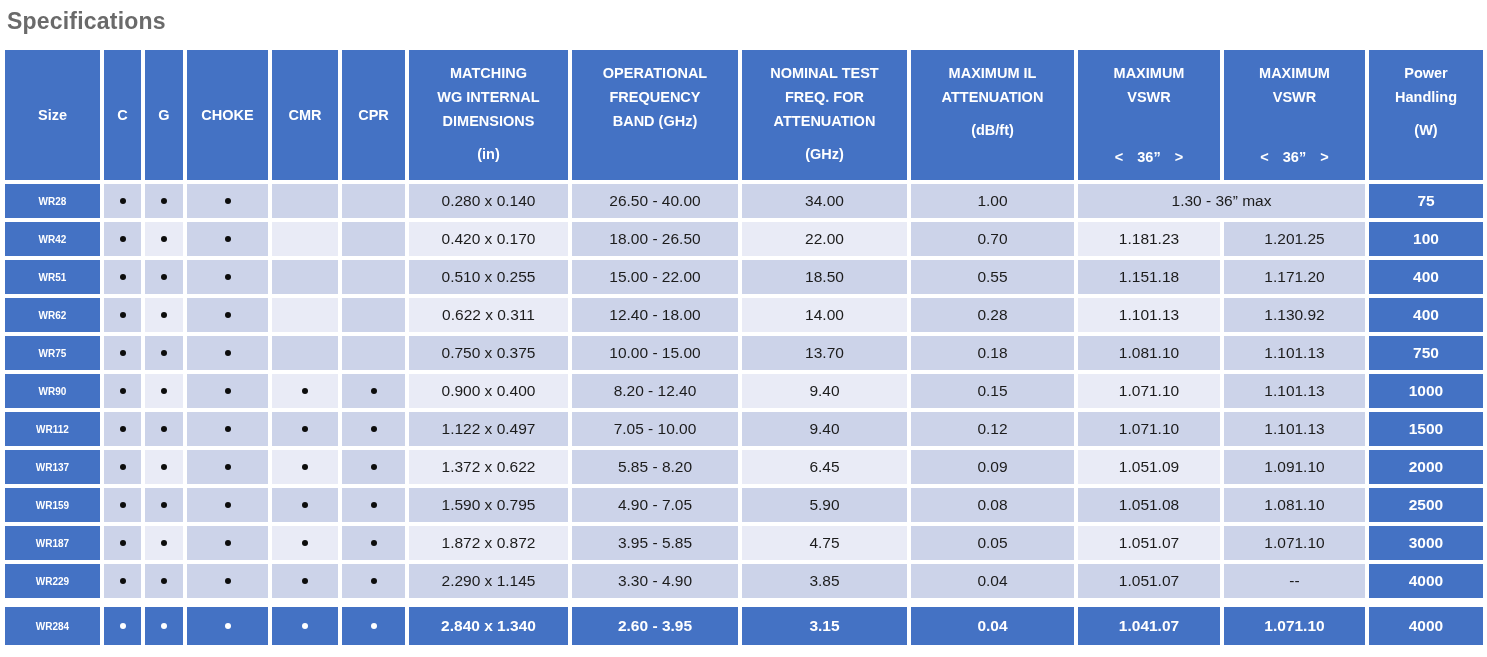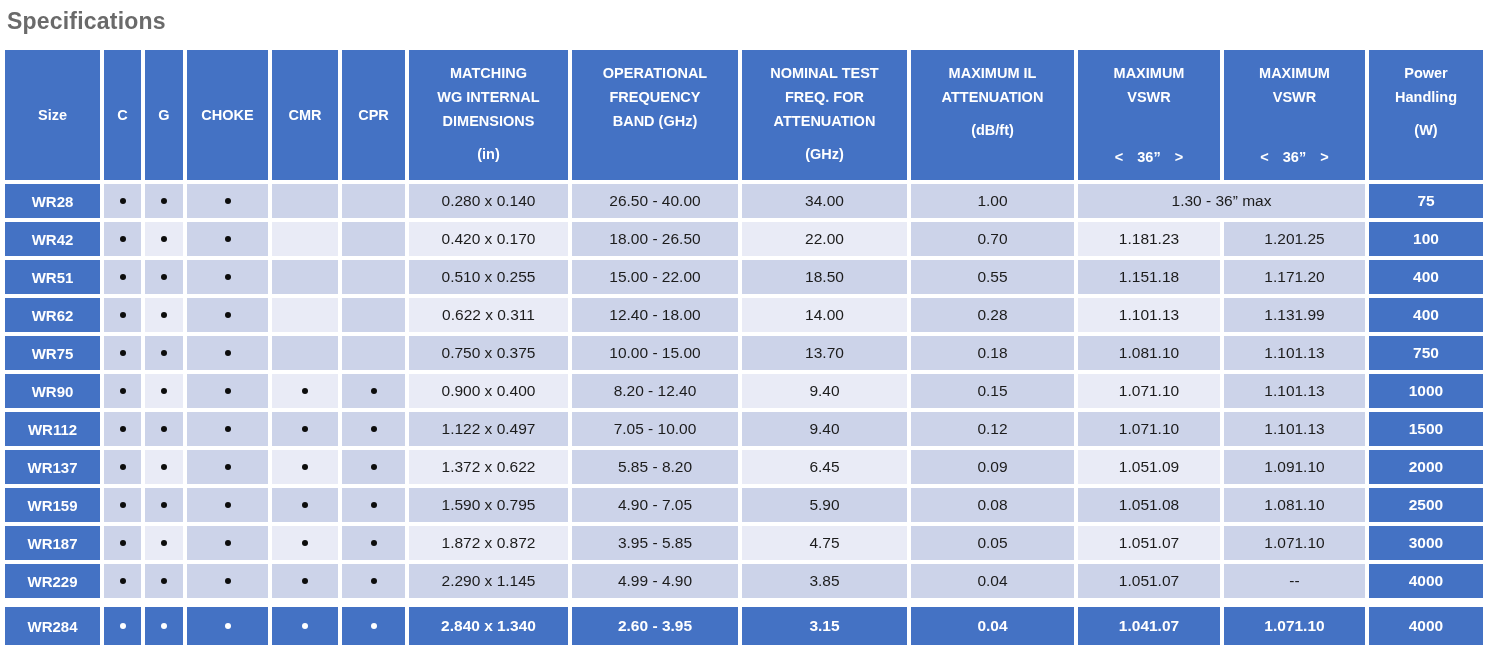--- a/index.html
+++ b/index.html
@@ -20,21 +20,21 @@
   .hc-center{justify-content:center;}
   .hc-stack{padding-top:11px;}
   .hunit{margin-top:9px;}
   .hsub{margin-top:auto;padding-bottom:11px;word-spacing:10px;}
 
   .cell{display:flex;align-items:center;justify-content:center;font-size:15.5px;color:#1c1c1c;
         white-space:nowrap;}
   .bg-med{background:var(--med);}
   .bg-light{background:var(--light);}
   .bg-blue{background:var(--blue);color:#ffffff;font-weight:bold;}
-  .size-cell{font-size:15px;}
+  .size-cell{font-size:10px;}
   .pair{}
   .dot{width:6px;height:6px;border-radius:50%;background:#0d0d0d;}
   .bg-blue .dot{background:#ffffff;}
 </style>
 </head>
 <body>
 
 <div class="wrap">
   <div class="title">Specifications</div>
   <div id="main-grid" class="spec-grid main-grid">
@@ -164,21 +164,21 @@
       <div class="cell bg-light">0.622 x 0.311</div>
       <div class="cell bg-med">12.40 - 18.00</div>
       <div class="cell bg-light">14.00</div>
       <div class="cell bg-med">0.28</div>
       <div class="cell pair bg-light">
         <div class="">1.10</div>
         <div class="">1.13</div>
       </div>
       <div class="cell pair bg-med">
         <div class="">1.13</div>
-        <div class="">1.99</div>
+        <div class="">0.92</div>
       </div>
       <div class="cell bg-blue">400</div>
       <div class="cell size-cell bg-blue">WR75</div>
       <div class="cell bg-med">
         <div class="dot"></div>
       </div>
       <div class="cell bg-med">
         <div class="dot"></div>
       </div>
       <div class="cell bg-med">
@@ -354,21 +354,21 @@
       <div class="cell bg-med">
         <div class="dot"></div>
       </div>
       <div class="cell bg-med">
         <div class="dot"></div>
       </div>
       <div class="cell bg-med">
         <div class="dot"></div>
       </div>
       <div class="cell bg-med">2.290 x 1.145</div>
-      <div class="cell bg-med">4.99 - 4.90</div>
+      <div class="cell bg-med">3.30 - 4.90</div>
       <div class="cell bg-med">3.85</div>
       <div class="cell bg-med">0.04</div>
       <div class="cell pair bg-med">
         <div class="">1.05</div>
         <div class="">1.07</div>
       </div>
       <div class="cell pair bg-med">
         <div class="">-</div>
         <div class="">-</div>
       </div>

